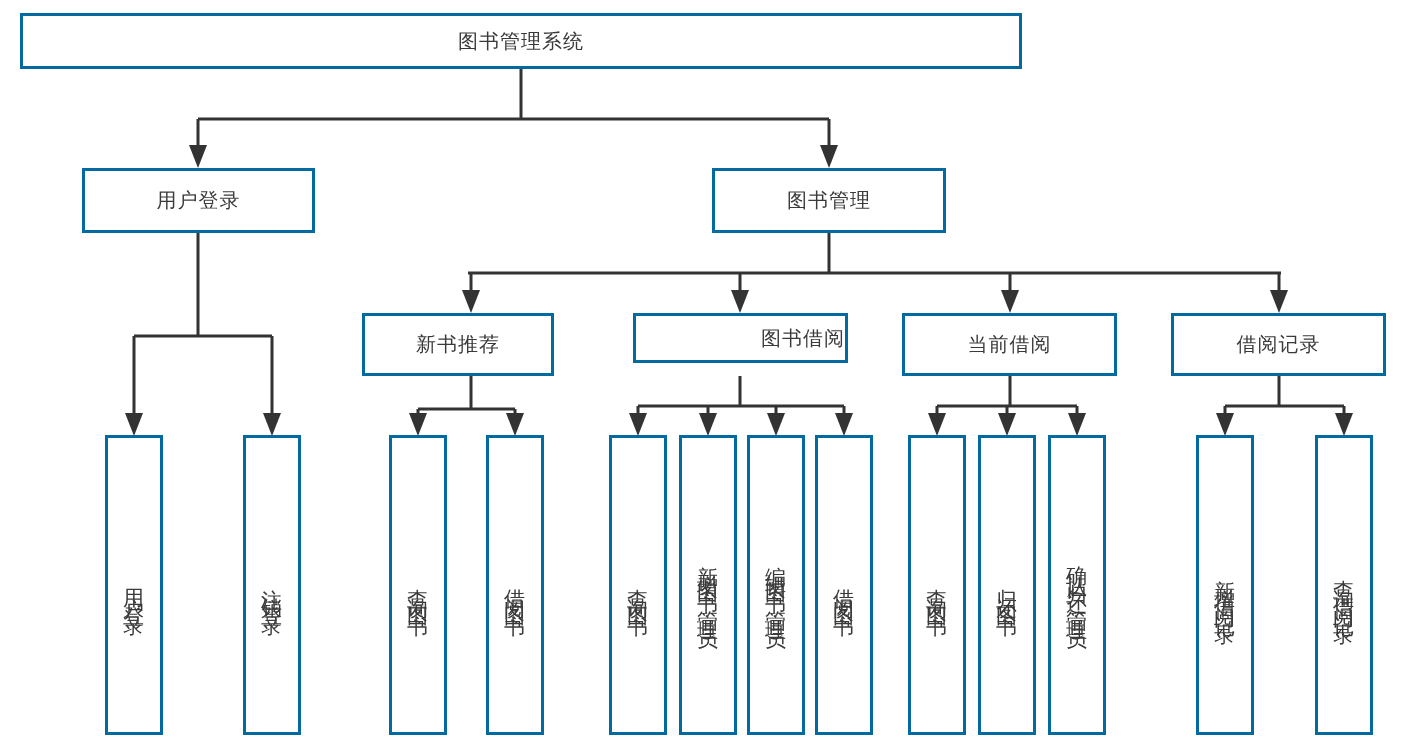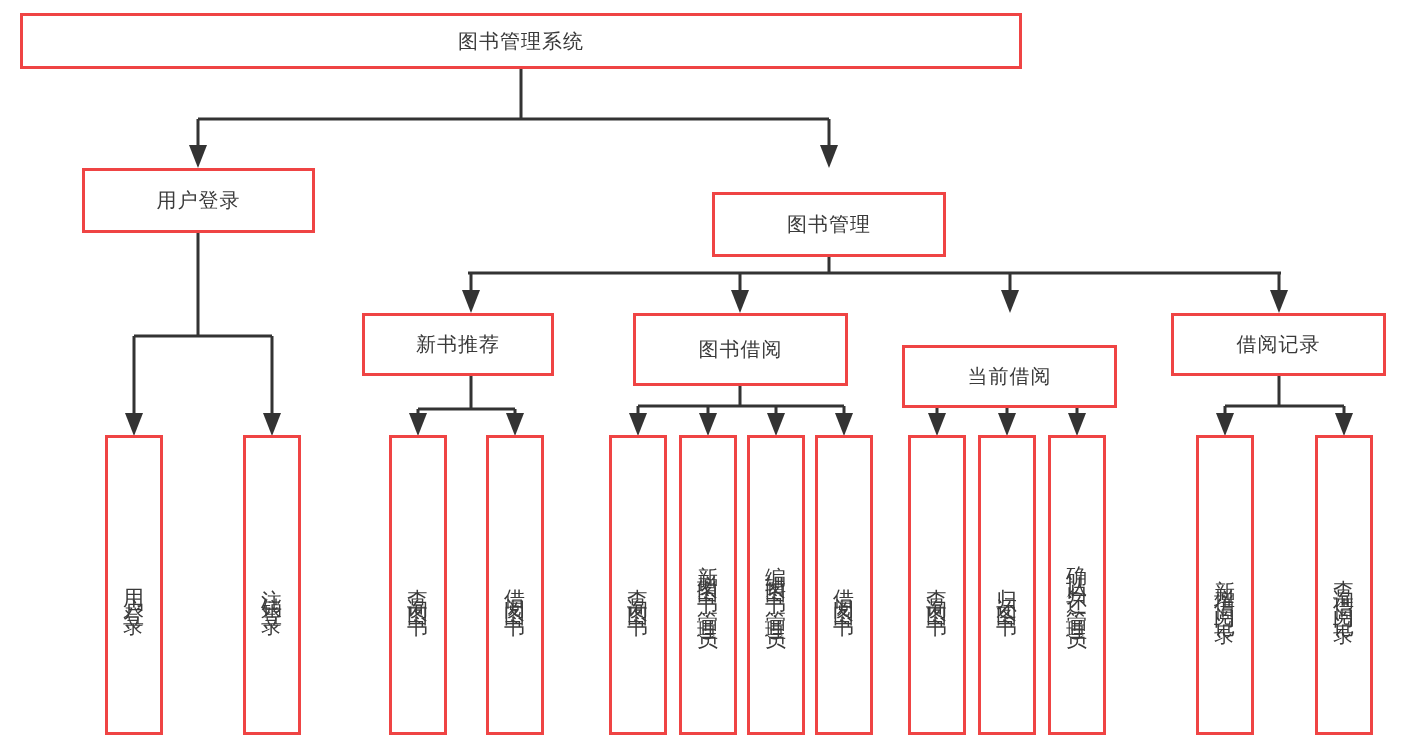--- a/index.html
+++ b/index.html
@@ -13,21 +13,21 @@
   }
   .connectors {
     position: absolute;
     left: 0; top: 0;
     width: 1405px; height: 747px;
     z-index: 1;
   }
   .box {
     position: absolute;
     box-sizing: border-box;
-    border: 3px solid #ef4444;
+    border: 3px solid #0369a1;
     background: #ffffff;
     color: #3a3a3a;
     display: flex;
     align-items: center;
     justify-content: center;
     z-index: 2;
   }
   .hbox { font-size: 20px; letter-spacing: 1px; }
   .root { font-size: 20px; }
   .vbox {
@@ -94,31 +94,31 @@
     </g>
   </svg>
 
   <div class="box hbox root" style="left:20px; top:13px; width:1002px; height:56px;">
     <span class="lbl">图书管理系统</span>
   </div>
 
   <div class="box hbox" style="left:82px; top:168px; width:233px; height:65px;">
     <span class="lbl">用户登录</span>
   </div>
-  <div class="box hbox" style="left:712px; top:168px; width:234px; height:65px;margin-top:24px;">
+  <div class="box hbox" style="left:712px; top:168px; width:234px; height:65px;">
     <span class="lbl">图书管理</span>
   </div>
 
   <div class="box hbox" style="left:362px; top:313px; width:192px; height:63px;">
     <span class="lbl">新书推荐</span>
   </div>
-  <div class="box hbox" style="left:633px; top:313px; width:215px; height:73px;">
+  <div class="box hbox" style="left:633px; top:313px; width:215px; height:50px;justify-content:flex-end;">
     <span class="lbl">图书借阅</span>
   </div>
-  <div class="box hbox" style="left:902px; top:313px; width:215px; height:63px;margin-top:32px;">
+  <div class="box hbox" style="left:902px; top:313px; width:215px; height:63px;">
     <span class="lbl">当前借阅</span>
   </div>
   <div class="box hbox" style="left:1171px; top:313px; width:215px; height:63px;">
     <span class="lbl">借阅记录</span>
   </div>
 
   <div class="box vbox" style="left:105px; top:435px; width:58px; height:300px;">
     <span class="lbl">用户登录</span>
   </div>
   <div class="box vbox" style="left:243px; top:435px; width:58px; height:300px;">

